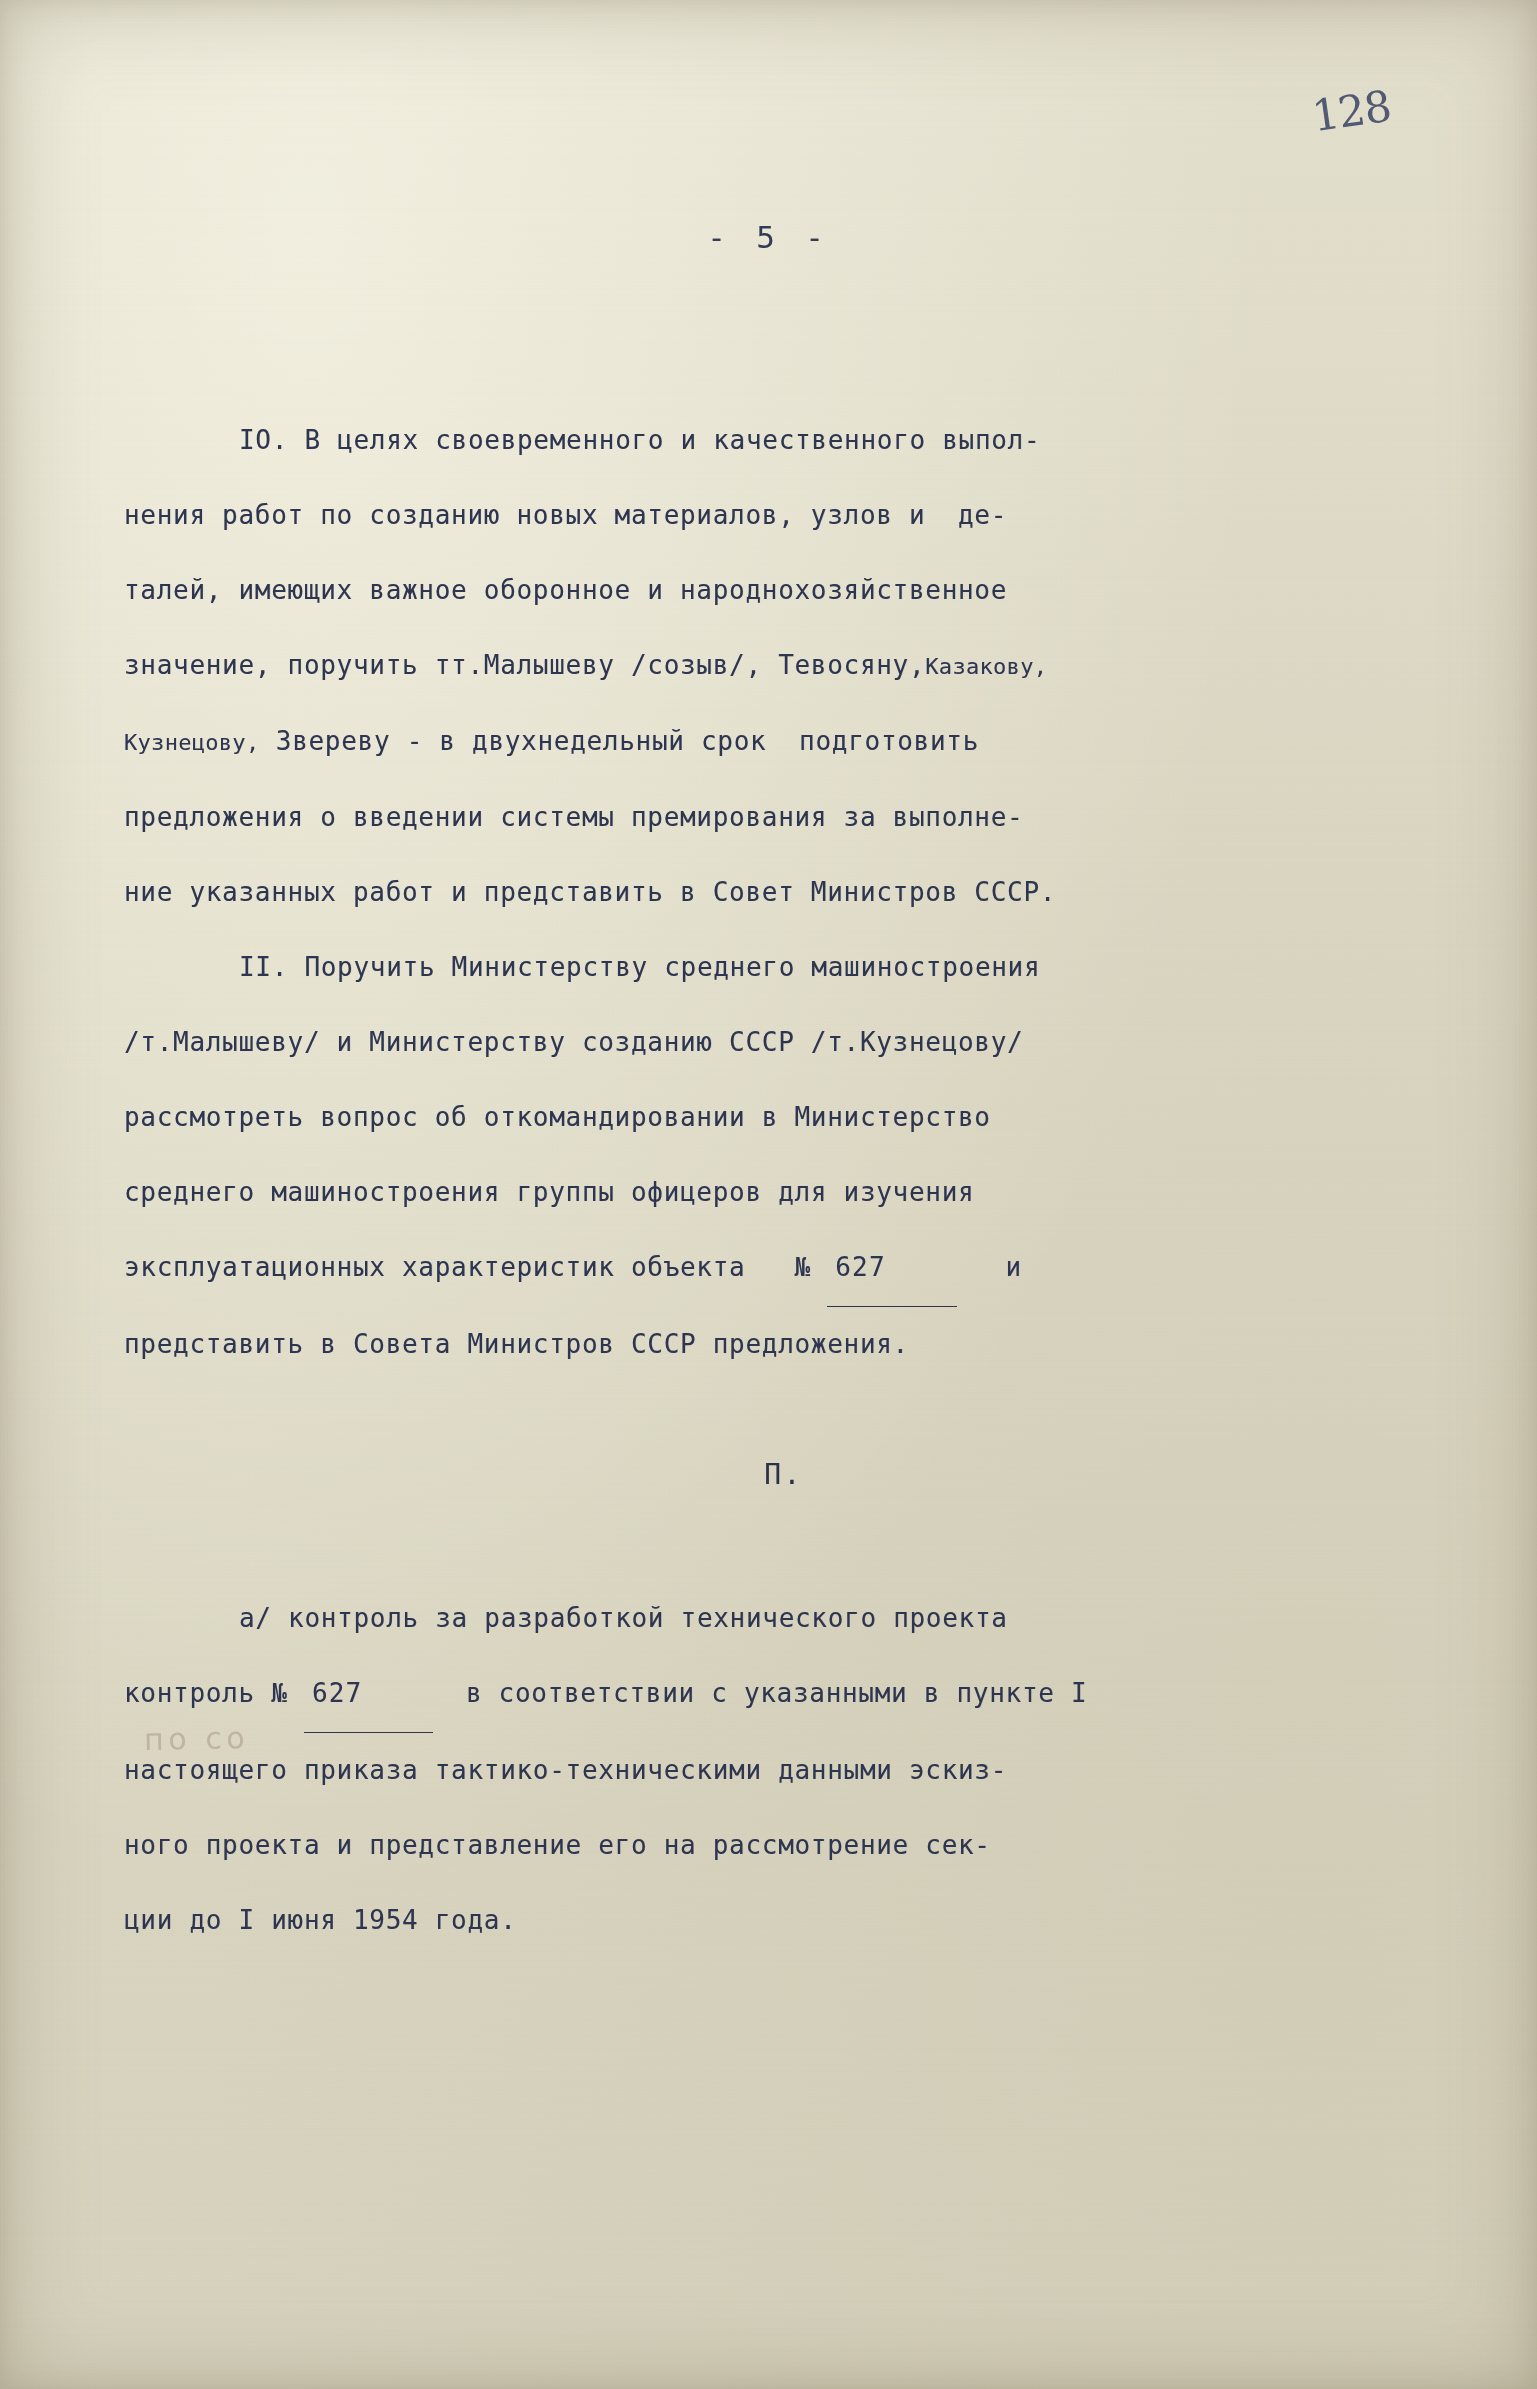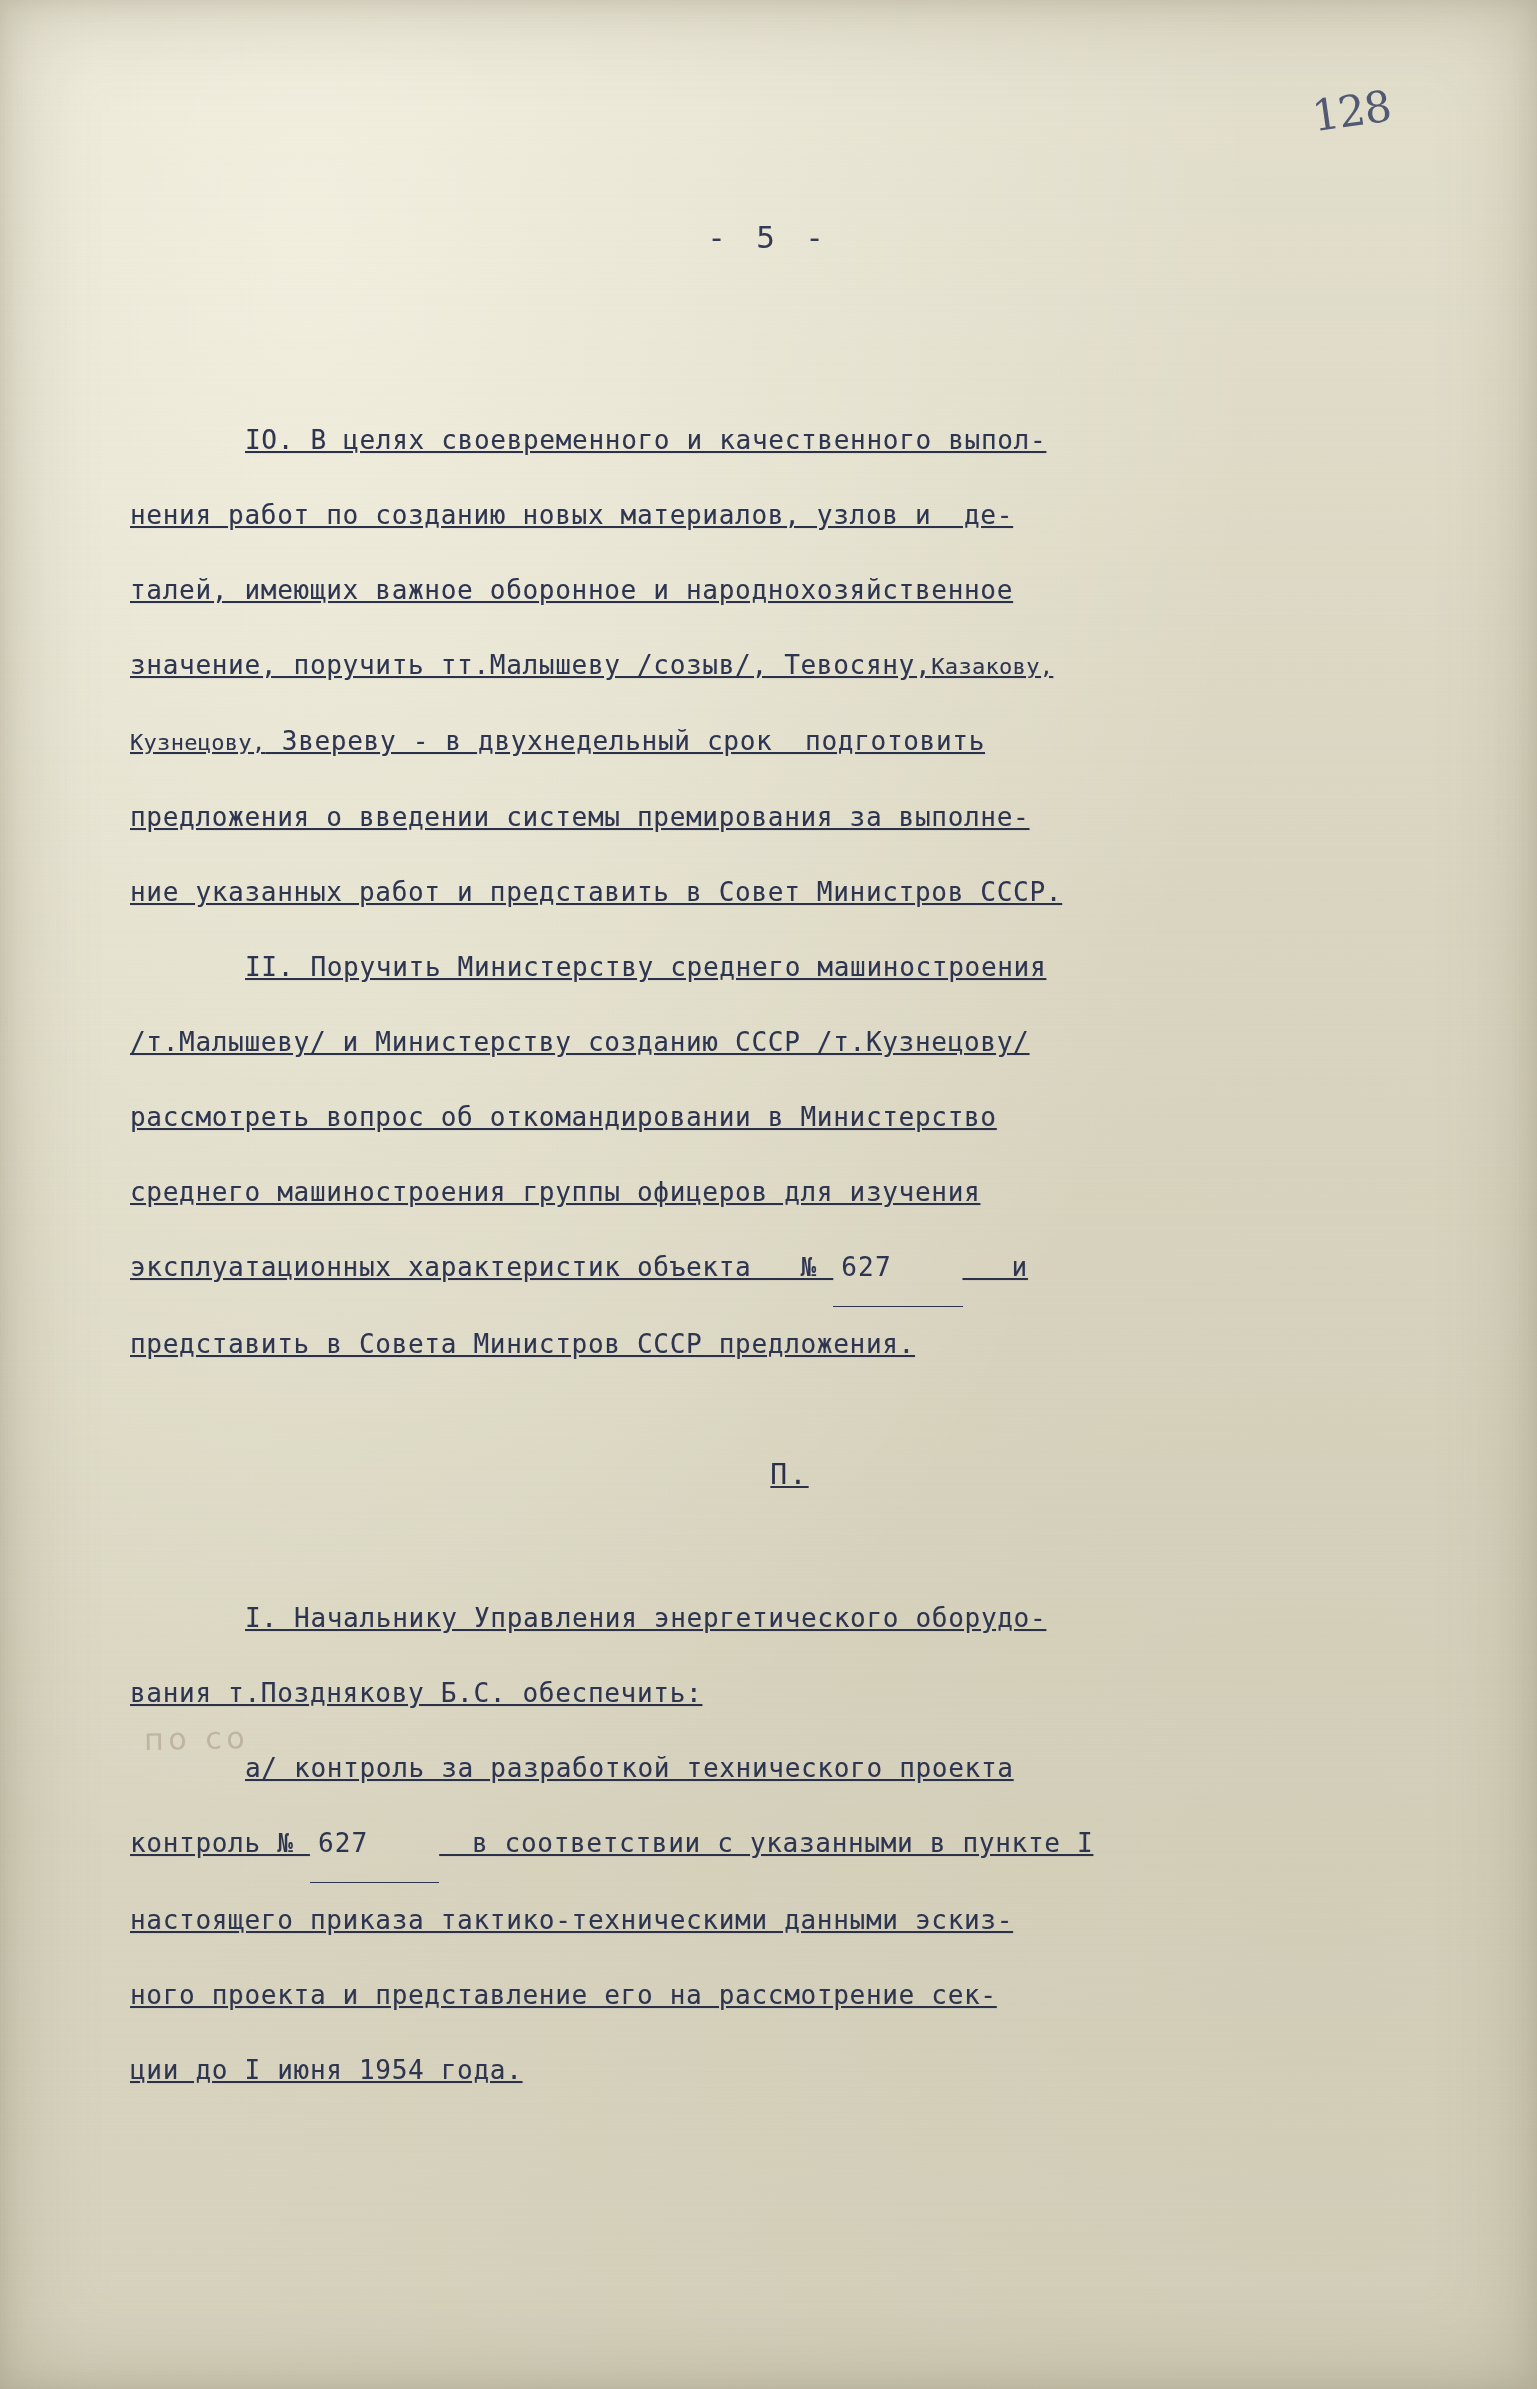--- a/index.html
+++ b/index.html
@@ -57,23 +57,22 @@
     width: 1537px;
     text-align: center;
     font-size: 31px;
     letter-spacing: 5.8px;
     color: #333a55;
   }
 
   .body {
     position: absolute;
     top: 403px;
-    left: 130px;
+    left: 124px;
     width: 1319px;
-    text-decoration: underline;
   }
 
   p.para {
     margin: 0 0 0 0;
     font-size: 26px;
     line-height: 75px;
     letter-spacing: 0.7px;
     white-space: pre-wrap;
     color: #2e3550;
     text-shadow: 0.3px 0.3px 0 rgba(60,66,95,0.25);
@@ -148,22 +147,20 @@
 <span>эксплуатационных характеристик объекта   № </span><span class="fill-in">627</span><span>   и</span>
 <span>представить в Совета Министров СССР предложения.</span></p>
 
     <div class="gap-md"></div>
 
     <p class="center-roman">П.</p>
 
     <div class="gap-lg"></div>
 
 
-    <p class="para"><span class="indent"></span><span>I. Начальнику Управления энергетического оборудо-</span>
-<span>вания т.Позднякову Б.С. обеспечить:</span></p>
 
     <p class="para"><span class="indent"></span><span>а/ контроль за разработкой технического проекта</span>
 <span>контроль № </span><span class="fill-in">627</span><span>  в соответствии с указанными в пункте I</span>
 <span>настоящего приказа тактико-техническими данными эскиз-</span>
 <span>ного проекта и представление его на рассмотрение сек-</span>
 <span>ции до I июня 1954 года.</span></p>
 
   </div>
 
   <div class="edge-shadow"></div>

